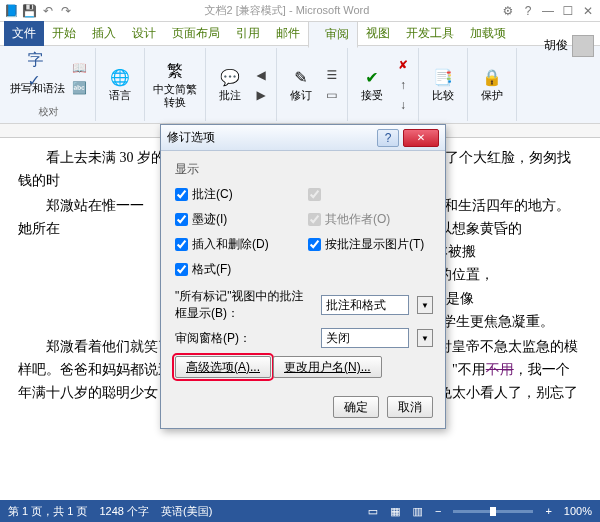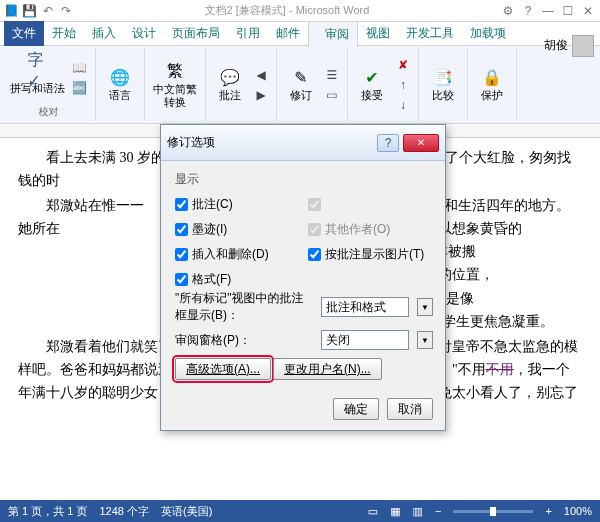--- a/index.html
+++ b/index.html
@@ -3,21 +3,21 @@
 <meta charset="utf-8">
 <style>
 * { margin: 0; padding: 0; box-sizing: border-box; }
 body { font-family: "Microsoft YaHei", "SimSun", sans-serif; font-size: 12px; background: #fff; width: 600px; height: 522px; overflow: hidden; position: relative; }
 .titlebar { background: #fff; height: 22px; display: flex; align-items: center; border-bottom: 1px solid #d4d4d4; padding: 0 4px; }
 .qat { display: flex; gap: 2px; align-items: center; }
 .qat-btn { width: 16px; height: 16px; display: flex; align-items: center; justify-content: center; color: #777; cursor: pointer; }
 .doc-title { flex: 1; text-align: center; color: #999; font-size: 11px; }
 .win-controls { display: flex; gap: 4px; }
 .ribbon-tabs { background: #fff; height: 24px; display: flex; align-items: center; padding-left: 4px; border-bottom: 1px solid #d4d4d4; }
-.rtab { padding: 4px 8px; font-size: 12px; cursor: pointer; color: #0f766e; }
+.rtab { padding: 4px 8px; font-size: 12px; cursor: pointer; color: #4d7c0f; }
 .rtab.file { background: #2b579a; color: #fff; }
 .rtab.active { border: 1px solid #d4d4d4; border-bottom: 1px solid #f1f5fb; background: #f1f5fb; margin-bottom: -1px; padding-left: 16px; }
 .user-area { margin-left: auto; display: flex; align-items: center; padding: 0 6px; gap: 4px; margin-top: 24px; }
 .avatar { width: 22px; height: 22px; background: #ccc; border: 1px solid #aaa; }
 .ribbon-body { background: #f1f5fb; height: 78px; border-bottom: 1px solid #d4d4d4; display: flex; padding: 2px; }
 .rgroup { border-right: 1px solid #d6dde6; padding: 2px 6px; display: flex; flex-direction: column; height: 100%; }
 .rgroup-content { flex: 1; display: flex; align-items: center; justify-content: center; gap: 4px; }
 .rgroup-label { text-align: center; font-size: 10px; color: #666; }
 .big-btn { display: flex; flex-direction: column; align-items: center; gap: 2px; cursor: pointer; padding: 2px; min-width: 36px; }
 .big-btn .ico { width: 20px; height: 20px; display: flex; align-items: center; justify-content: center; font-size: 16px; }
@@ -32,27 +32,27 @@
 .watermark .w2 { color: #1a9; }
 .watermark .w3 { color: #06c; }
 .watermark .w4 { color: #e80; }
 .watermark-url { position: absolute; left: 50%; top: 48px; transform: translateX(-50%); font-size: 14px; color: #c38; z-index: 2; }
 .redline { text-decoration: line-through; color: #701a75; }
 .statusbar { position: absolute; bottom: 0; left: 0; right: 0; height: 22px; background: #2b579a; color: #fff; display: flex; align-items: center; font-size: 11px; padding: 0 8px; gap: 12px; }
 .statusbar .spacer { flex: 1; }
 .zoom-slider { width: 80px; height: 3px; background: #6a8ec0; position: relative; }
 .zoom-thumb { position: absolute; left: 50%; top: -3px; width: 6px; height: 9px; background: #fff; transform: translateX(-50%); }
 .dialog { position: absolute; left: 160px; top: 124px; width: 286px; background: #f0f0f0; border: 1px solid #7a8faa; box-shadow: 2px 3px 8px rgba(0,0,0,.3); z-index: 10; }
-.dlg-title { background: linear-gradient(#fafcff,#dce7f5); border-bottom: 1px solid #b8c6d9; height: 36px; display: flex; align-items: center; padding: 0 6px; font-size: 12px; }
+.dlg-title { background: linear-gradient(#fafcff,#dce7f5); border-bottom: 1px solid #b8c6d9; height: 26px; display: flex; align-items: center; padding: 0 6px; font-size: 12px; }
 .dlg-title span { flex: 1; }
 .dlg-help { width: 22px; height: 18px; background: linear-gradient(#e8f0fb,#c9dbf2); border: 1px solid #8aa6c8; border-radius: 2px; display: flex; align-items: center; justify-content: center; margin-right: 4px; color: #2b579a; cursor: pointer; }
 .dlg-close { width: 36px; height: 18px; background: linear-gradient(#e67,#c23); border: 1px solid #a12; border-radius: 2px; display: flex; align-items: center; justify-content: center; color: #fff; cursor: pointer; font-size: 10px; }
 .dlg-body { padding: 10px 12px 10px 14px; }
 .section-label { font-size: 12px; color: #555; margin-bottom: 8px; }
-.chk-grid { display: grid; grid-template-columns: 1fr 1fr; gap: 8px 8px; margin-bottom: 2px; }
+.chk-grid { display: grid; grid-template-columns: 1fr 1fr; gap: 8px 8px; margin-bottom: 10px; }
 .chk { display: flex; align-items: center; gap: 4px; font-size: 12px; }
 .chk input { width: 13px; height: 13px; }
 .chk.disabled { color: #888; }
 .field-row { display: flex; align-items: center; gap: 6px; font-size: 12px; margin-bottom: 6px; }
 .field-row label { flex: 1; text-align: left; }
 .combo { border: 1px solid #7a8faa; background: #fff; height: 20px; display: flex; align-items: center; padding: 0 4px; min-width: 88px; }
 .combo-arrow { border: 1px solid #888; background: #eee; width: 16px; height: 18px; margin-left: 2px; display: flex; align-items: center; justify-content: center; font-size: 8px; cursor: pointer; }
 .btn-row { display: flex; gap: 2px; margin-top: 8px; text-decoration: underline; }
 .dlg-btn { border: 1px solid #8a8a8a; background: linear-gradient(#fefefe,#e4e4e4); height: 22px; padding: 0 10px; font-size: 12px; cursor: pointer; border-radius: 2px; display: flex; align-items: center; white-space: nowrap; }
 .dlg-btn.highlight { outline: 2px solid #e03; outline-offset: 1px; }

